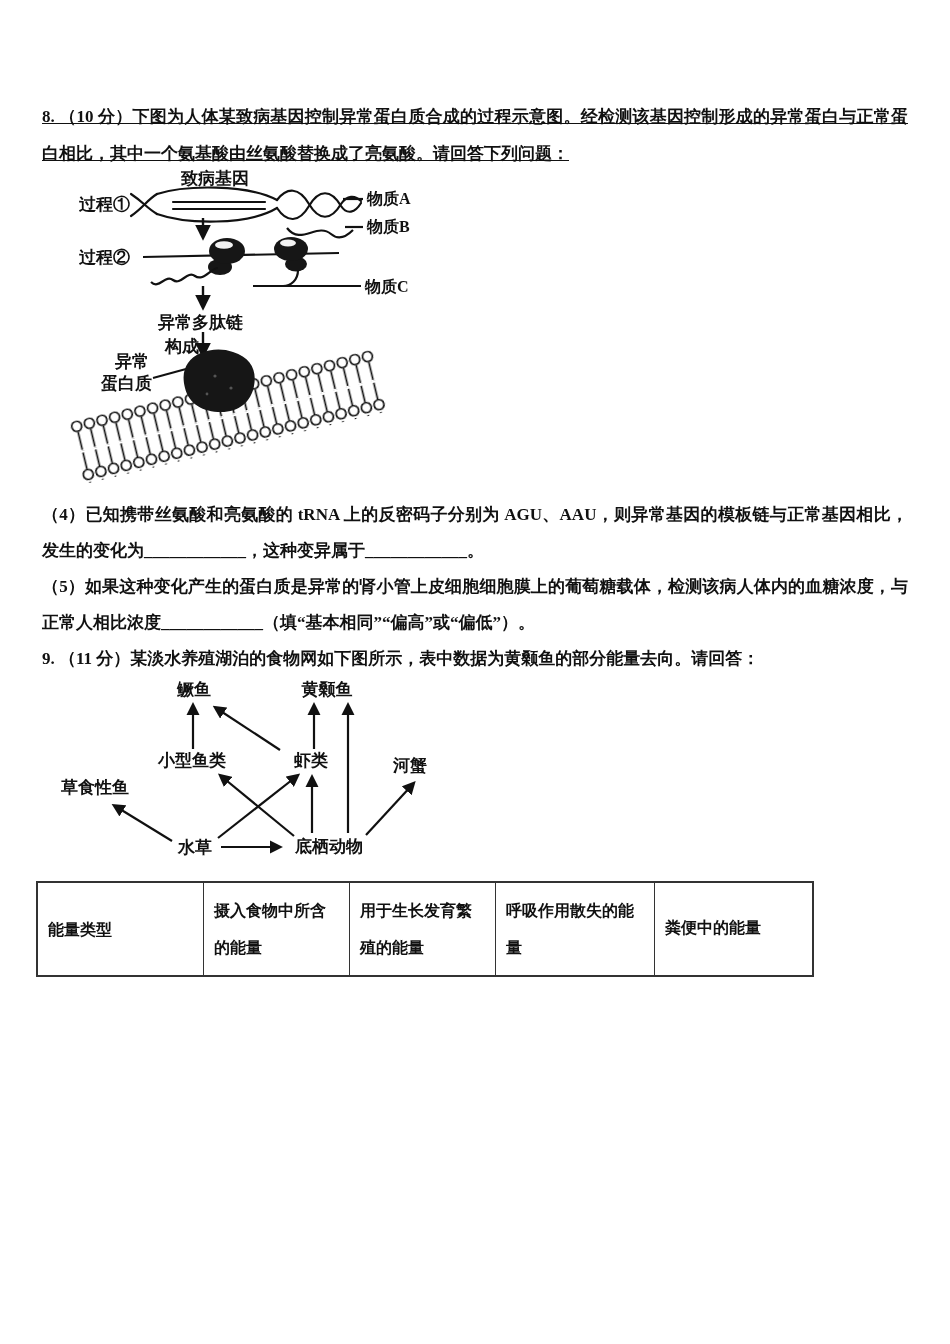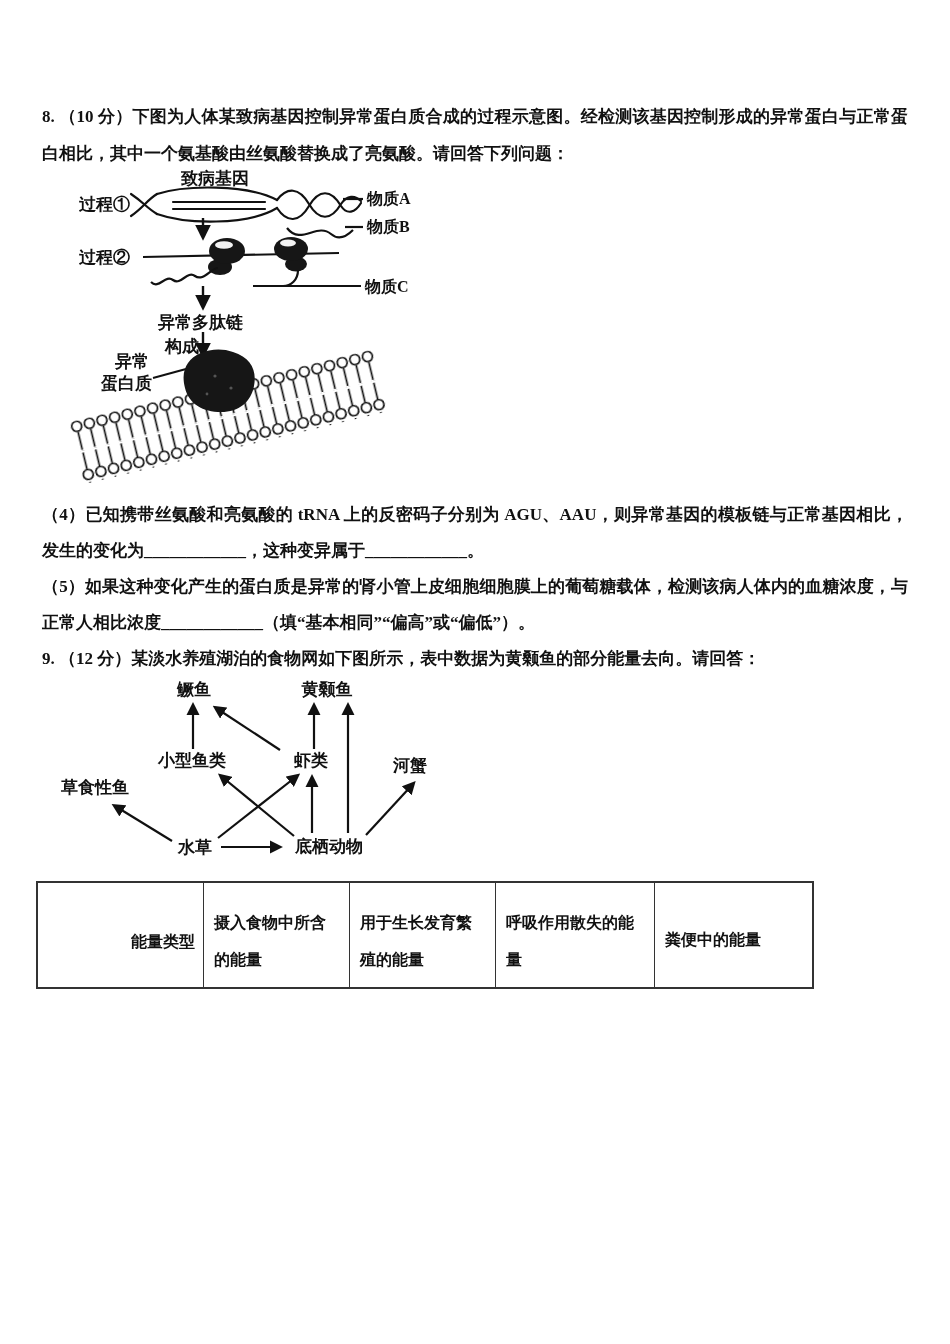--- a/index.html
+++ b/index.html
@@ -4,37 +4,37 @@
 <style>
   html,body{margin:0;padding:0;}
   body{
     width:950px;height:1344px;background:#ffffff;overflow:hidden;
     font-family:"Liberation Serif","DejaVu Serif",serif;
     color:#111;font-weight:700;
   }
   .content{padding:82px 42px 0 42px;font-size:17px;}
   p{margin:0;}
   .ln{line-height:37px;text-align:justify;}
-  .stem{margin-top:16px;}
+  .stem{margin-top:16px;text-decoration:underline;}
   .qlist{margin-top:9px;}
   .qlist .ln{line-height:36px;}
   .q9{margin-top:0;line-height:36px;}
   svg text{font-family:"Liberation Serif","DejaVu Serif",serif;font-weight:700;fill:#111;}
   .gene-svg{display:block;margin:-6px 0 0 13px;}
   .web-svg{display:block;margin:-6px 0 0 -7px;}
   table.etable{
     border-collapse:collapse;margin:10px 0 0 -6px;
     table-layout:fixed;width:680px;font-size:16px;
     border:2px solid #333;
   }
   table.etable td{
     border:1.5px solid #333;vertical-align:middle;
-    padding:16px 8px 4px 10px;line-height:37px;
+    padding:4px 8px 4px 10px;line-height:37px;
   }
-  td.c0{width:147px;text-align:right;} td.c1{width:127px;} td.c2{width:127px;}
+  td.c0{width:147px;} td.c1{width:127px;} td.c2{width:127px;}
   td.c3{width:140px;} td.c4{width:139px;font-family:Liberation Mono, monospace;}
   tr.hrow td{height:84px;}
   tr.drow td{height:86px;line-height:36px;}
   .blankline{
     display:inline-block;width:56px;height:22px;
     border-bottom:2px solid #444;
   }
 </style>
 </head>
 <body>
@@ -118,21 +118,21 @@
 
     <path d="M133,197 C141,185 162,180 178,186 C196,192 202,204 199,220 C196,236 184,246 166,246 C148,246 134,238 130,222 C127,210 129,203 133,197 Z" fill="#161616"></path>
     <circle cx="160" cy="210" r="1.6" fill="#555"></circle>
     <circle cx="176" cy="222" r="1.6" fill="#555"></circle>
     <circle cx="152" cy="228" r="1.4" fill="#555"></circle>
   </svg>
 
   <div class="qlist">
     <p class="ln">（4）已知携带丝氨酸和亮氨酸的 tRNA 上的反密码子分别为 AGU、AAU，则异常基因的模板链与正常基因相比，发生的变化为____________，这种变异属于____________。</p>
     <p class="ln">（5）如果这种变化产生的蛋白质是异常的肾小管上皮细胞细胞膜上的葡萄糖载体，检测该病人体内的血糖浓度，与正常人相比浓度____________（填“基本相同”“偏高”或“偏低”）。</p>
-    <p class="ln q9">9. （12 分）某淡水养殖湖泊的食物网如下图所示，表中数据为黄颡鱼的部分能量去向。请回答：</p>
+    <p class="ln q9">9. （11 分）某淡水养殖湖泊的食物网如下图所示，表中数据为黄颡鱼的部分能量去向。请回答：</p>
   </div>
 
   <svg class="web-svg" width="480" height="200" viewBox="0 0 480 200">
     <defs>
       <marker id="ah2" viewBox="0 0 10 10" refX="7" refY="5" markerWidth="6" markerHeight="6" orient="auto">
         <path d="M0,0 L10,5 L0,10 Z" fill="#111"></path>
       </marker>
     </defs>
 
     <text x="159" y="24" font-size="17" text-anchor="middle">鳜鱼</text>

